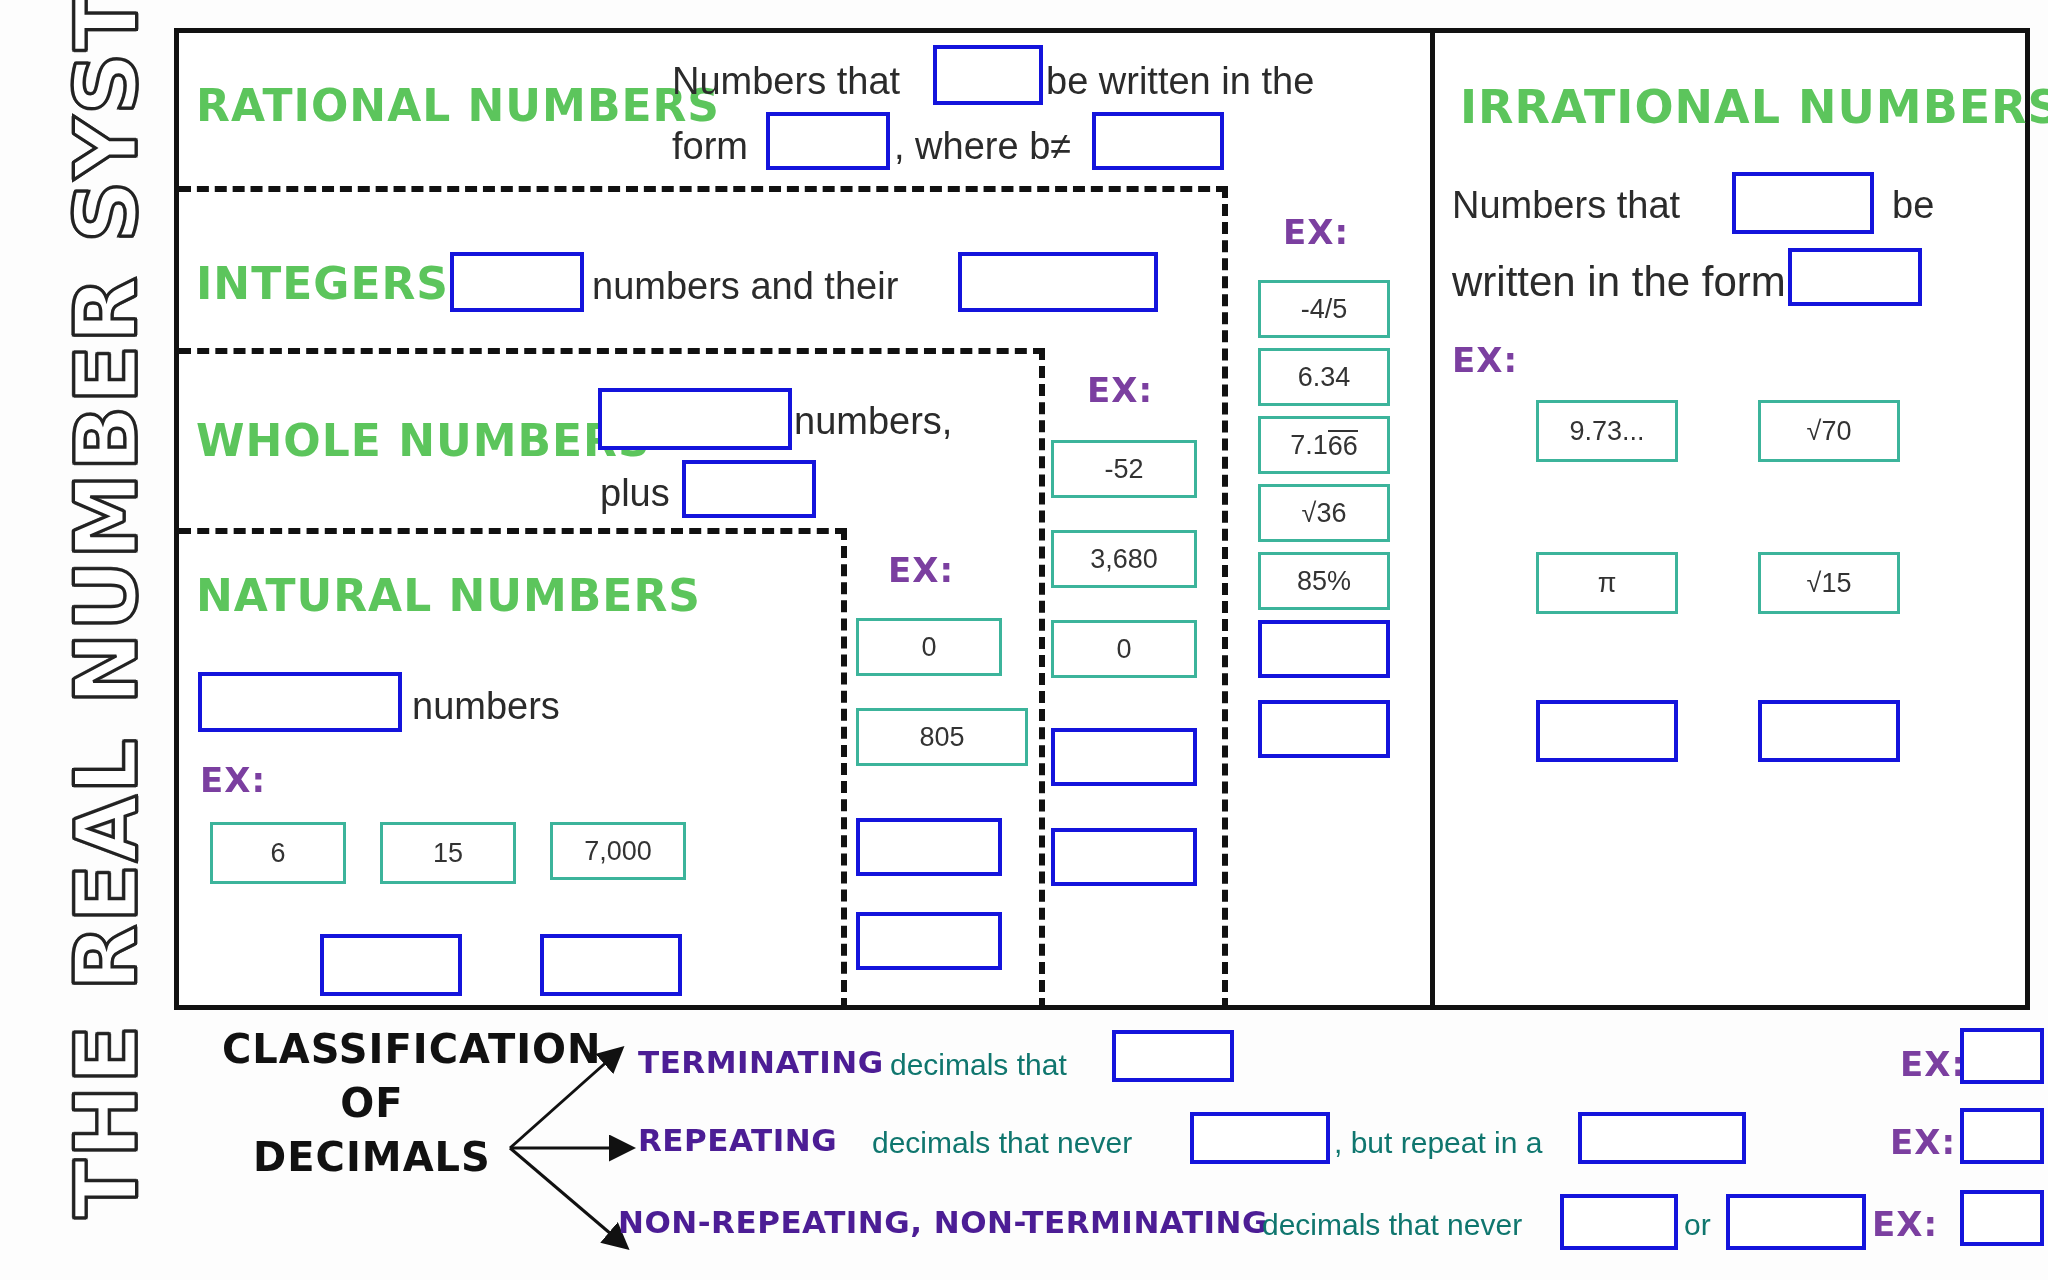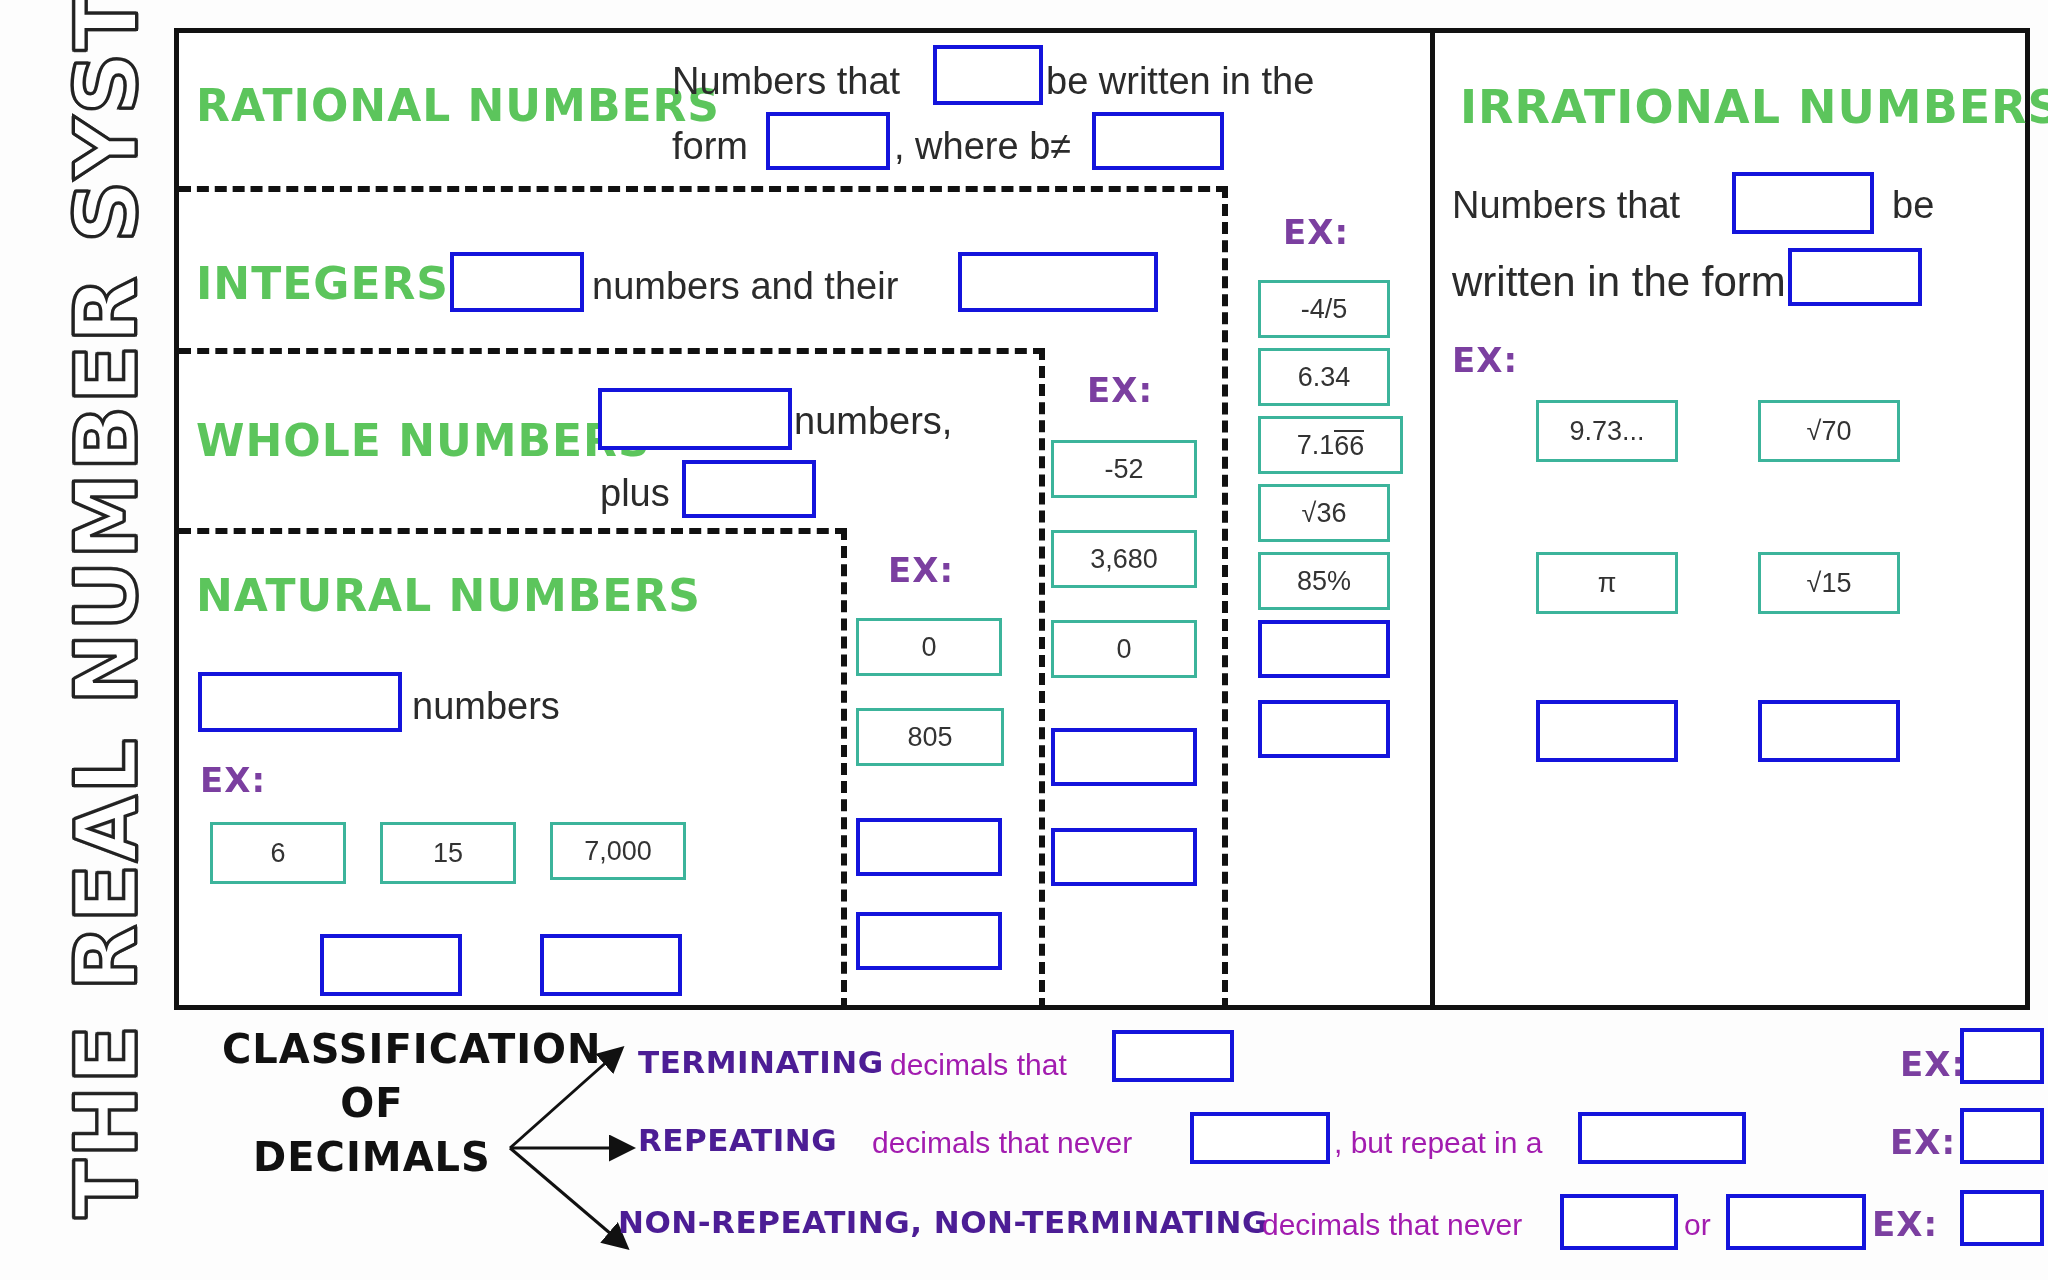--- a/index.html
+++ b/index.html
@@ -115,21 +115,21 @@
     font-weight:bold;font-size:40px;color:#111;
     letter-spacing:1px;line-height:1.35;
   }
   .crow-label{
     position:absolute;
     font-family:"DejaVu Sans",sans-serif;font-weight:bold;
     color:#4c1d95;font-size:31px;letter-spacing:.5px;white-space:nowrap;
   }
   .crow-txt{
     position:absolute;font-family:"Liberation Sans",sans-serif;
-    font-size:30px;color:#a21caf;white-space:nowrap;
+    font-size:30px;color:#0f766e;white-space:nowrap;
   }
   svg.arrows{position:absolute;left:500px;top:1030px;width:170px;height:240px;}
 </style>
 </head>
 <body>
 
 <div class="page">
 
   <div id="vtitle">
     <span>THE REAL NUMBER SYSTEM</span>
@@ -149,21 +149,21 @@
   <div class="body-txt" style="left:1046px;top:60px;font-size:38px;">be written in the</div>
 
   <div class="body-txt" style="left:672px;top:125px;font-size:38px;">form</div>
   <div class="blank" style="left:766px;top:112px;width:124px;height:58px;"></div>
   <div class="body-txt" style="left:894px;top:125px;font-size:38px;">, where b≠</div>
   <div class="blank" style="left:1092px;top:112px;width:132px;height:58px;"></div>
 
   <div class="ex-label" style="left:1283px;top:212px;">EX:</div>
   <div class="chip" style="left:1258px;top:280px;width:132px;height:58px;">-4/5</div>
   <div class="chip" style="left:1258px;top:348px;width:132px;height:58px;">6.34</div>
-  <div class="chip" style="left:1258px;top:416px;width:145px;height:58px;">
+  <div class="chip" style="left:1258px;top:416px;width:132px;height:58px;">
     <span>7.1</span>
       <span class="ovl">66</span>
   </div>
   <div class="chip" style="left:1258px;top:484px;width:132px;height:58px;">√36</div>
   <div class="chip" style="left:1258px;top:552px;width:132px;height:58px;">85%</div>
   <div class="blank" style="left:1258px;top:620px;width:132px;height:58px;"></div>
   <div class="blank" style="left:1258px;top:700px;width:132px;height:58px;"></div>
 
   <div class="hdr" style="left:196px;top:258px;font-size:44px;">INTEGERS</div>
   <div class="blank" style="left:450px;top:252px;width:134px;height:60px;"></div>
@@ -178,21 +178,21 @@
   <div class="blank" style="left:1051px;top:828px;width:146px;height:58px;"></div>
 
   <div class="hdr" style="left:196px;top:415px;font-size:44px;">WHOLE NUMBERS</div>
   <div class="blank" style="left:598px;top:388px;width:194px;height:62px;"></div>
   <div class="body-txt" style="left:794px;top:400px;font-size:38px;">numbers,</div>
   <div class="body-txt" style="left:600px;top:472px;font-size:38px;">plus</div>
   <div class="blank" style="left:682px;top:460px;width:134px;height:58px;"></div>
 
   <div class="ex-label" style="left:888px;top:550px;">EX:</div>
   <div class="chip" style="left:856px;top:618px;width:146px;height:58px;">0</div>
-  <div class="chip" style="left:856px;top:708px;width:148px;height:58px;">805</div>
+  <div class="chip" style="left:856px;top:708px;width:172px;height:58px;">805</div>
   <div class="blank" style="left:856px;top:818px;width:146px;height:58px;"></div>
   <div class="blank" style="left:856px;top:912px;width:146px;height:58px;"></div>
 
   <div class="hdr" style="left:196px;top:570px;font-size:44px;">NATURAL NUMBERS</div>
   <div class="blank" style="left:198px;top:672px;width:204px;height:60px;"></div>
   <div class="body-txt" style="left:412px;top:685px;font-size:38px;">numbers</div>
   <div class="ex-label" style="left:200px;top:760px;">EX:</div>
 
   <div class="chip" style="left:210px;top:822px;width:136px;height:62px;">6</div>
   <div class="chip" style="left:380px;top:822px;width:136px;height:62px;">15</div>

